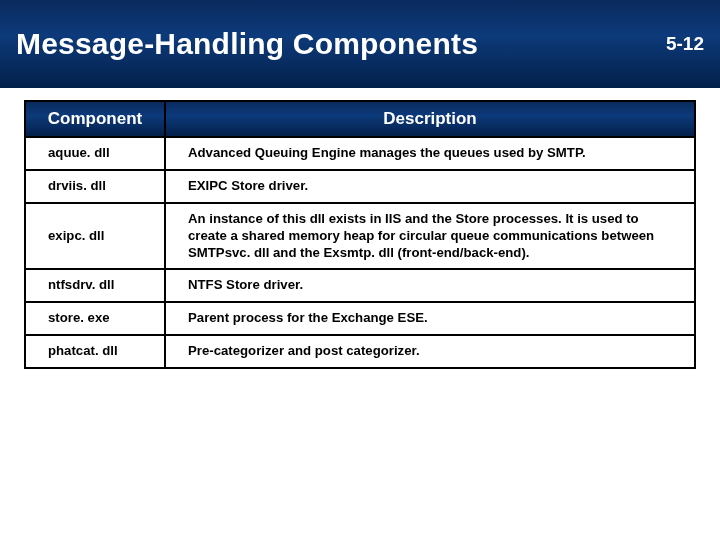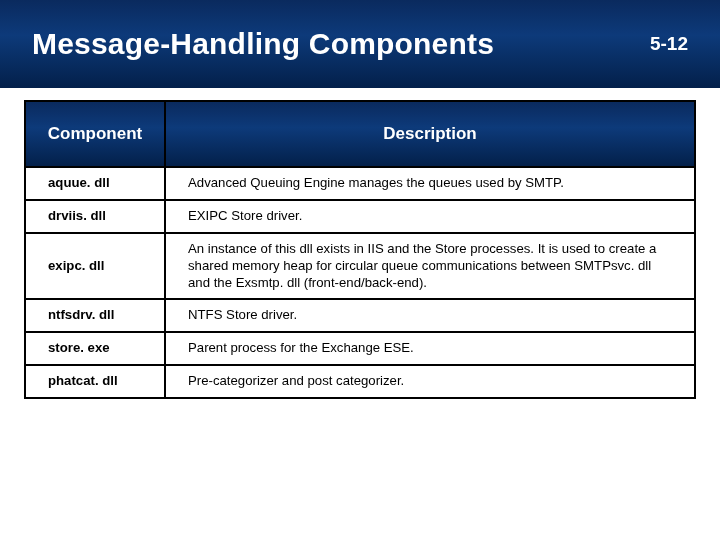--- a/index.html
+++ b/index.html
@@ -15,21 +15,21 @@
     position: relative;
   }
   .title-bar {
     width: 100%;
     height: 88px;
     background: linear-gradient(to bottom, #0a2a5e 0%, #0d3a7a 40%, #03204a 100%);
     color: #fff;
     display: flex;
     align-items: center;
     justify-content: space-between;
-    padding: 0 32px;
+    padding: 0 16px;
   }
   .title-bar .title {
     font-size: 30px;
     font-weight: bold;
     letter-spacing: 0.2px;
   }
   .title-bar .pagenum {
     font-size: 19px;
     font-weight: bold;
   }
@@ -40,39 +40,39 @@
     border-collapse: collapse;
     width: 100%;
     table-layout: fixed;
   }
   table.comp col.c1 { width: 140px; }
   table.comp th {
     background: linear-gradient(to bottom, #0a2a5e 0%, #0d3a7a 40%, #03204a 100%);
     color: #fff;
     font-size: 17px;
     font-weight: bold;
-    padding: 22px 8px;
+    padding: 7px 8px;
     border: 2px solid #000;
     text-align: center;
   }
   table.comp td {
     border: 2px solid #000;
     padding: 7px 22px;
     font-size: 13.2px;
     line-height: 1.28;
     vertical-align: middle;
     background: #fff;
     color: #000;
   }
   table.comp td.name {
     font-weight: bold;
     white-space: nowrap;
   }
   table.comp td.desc {
-    font-weight: normal;
+    font-weight: bold;
   }
   .footer {
     position: absolute;
     left: 16px;
     bottom: 12px;
     font-size: 10px;
     color: #333;
   }
 </style>
 </head>

